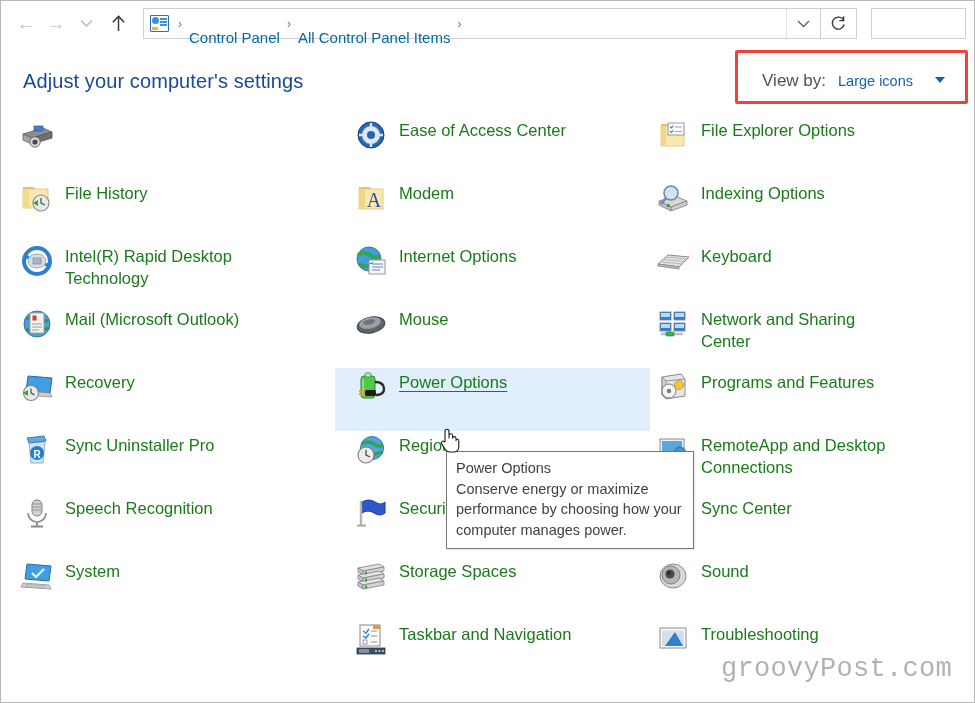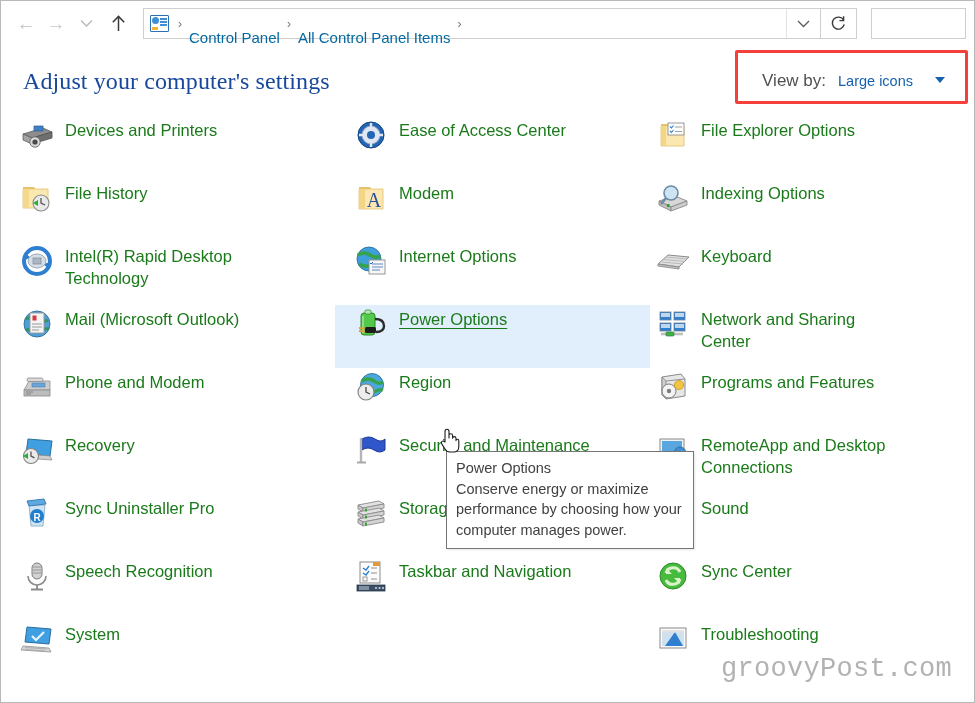--- a/index.html
+++ b/index.html
@@ -117,24 +117,23 @@
 
   
   .headrow {
     position: relative;
     height: 70px;
     padding: 0 0 0 22px;
     display: flex;
     align-items: center;
   }
   .page-title {
-    font-size: 24px;
+    font-size: 20px;
     color: #18489c;
     letter-spacing: .1px;
-    font-family: Liberation Serif, serif;
   }
   .viewby-wrap {
     position: absolute;
     right: 12px;
     top: 11px;
     display: flex;
     align-items: baseline;
     gap: 12px;
     padding: 14px 17px 14px 22px;
   }
@@ -309,21 +308,20 @@
       <div class="ico">
         <svg width="36" height="34" viewBox="0 0 36 34">
           <path d="M4 16 L24 10 L33 14 L13 20 Z" fill="#8d8d8d" stroke="#5d5d5d" stroke-width=".8"></path>
           <path d="M13 20 L13 26 L33 20 L33 14 Z" fill="#6f6f6f" stroke="#4f4f4f" stroke-width=".8"></path>
           <path d="M4 16 L4 22 L13 26 L13 20 Z" fill="#a5a5a5" stroke="#5d5d5d" stroke-width=".8"></path>
           <rect x="15" y="8" width="9" height="5" fill="#3f7fc4" stroke="#2b5e96" stroke-width=".7"></rect>
           <circle cx="16" cy="24" r="5.2" fill="#d8d8d8" stroke="#6a6a6a" stroke-width=".9"></circle>
           <circle cx="16" cy="24" r="2.6" fill="#4a4a4a"></circle>
         </svg>
       </div>
-      <div class="lbl">Devices and Printers</div>
     </div>
 
     <div class="item">
       <div class="ico">
         <svg width="36" height="34" viewBox="0 0 36 34">
           <path d="M4 6 L15 6 L17 9 L4 9 Z" fill="#e8c36a"></path>
           <path d="M4 8 L29 8 L29 27 L4 27 Z" fill="#fbe8b0" stroke="#e0bf6e" stroke-width=".8"></path>
           <path d="M4 8 L10 8 L10 27 L4 27 Z" fill="#f4d98c"></path>
           <circle cx="22" cy="22" r="8" fill="#e9e9e9" stroke="#8a8a8a" stroke-width="1.1"></circle>
           <path d="M22 17 L22 22 L26 24" stroke="#555" stroke-width="1.3" fill="none"></path>
@@ -354,32 +352,20 @@
           <path d="M7 12 Q13 9 18 12 Q24 16 29 13" fill="none" stroke="#2f8f4a" stroke-width="3" opacity=".85"></path>
           <path d="M7 22 Q14 26 22 23 Q27 21 30 22" fill="none" stroke="#2f8f4a" stroke-width="3" opacity=".85"></path>
           <rect x="11" y="6" width="14" height="20" fill="#f4f4f4" stroke="#9a9a9a" stroke-width=".9"></rect>
           <rect x="13.5" y="8.5" width="4" height="5" fill="#d63b3b"></rect>
           <path d="M13 17 L23 17 M13 20 L23 20 M13 23 L20 23" stroke="#9a9a9a" stroke-width="1"></path>
         </svg>
       </div>
       <div class="lbl">Mail (Microsoft Outlook)</div>
     </div>
 
-    <div class="item">
-      <div class="ico">
-        <svg width="36" height="34" viewBox="0 0 36 34">
-          <path d="M5 20 L10 11 L31 11 L31 20 Z" fill="#cdcdcd" stroke="#8e8e8e" stroke-width=".8"></path>
-          <rect x="5" y="20" width="26" height="6" fill="#bdbdbd" stroke="#8a8a8a" stroke-width=".8"></rect>
-          <rect x="13" y="13" width="13" height="4" fill="#6ba4d8" stroke="#4a7fb0" stroke-width=".6"></rect>
-          <path d="M7 22 L14 22 M7 24 L12 24" stroke="#7d7d7d" stroke-width=".9"></path>
-          <rect x="8" y="8" width="16" height="3.5" rx="1.6" fill="#d9d9d9" stroke="#8d8d8d" stroke-width=".8"></rect>
-        </svg>
-      </div>
-      <div class="lbl">Phone and Modem</div>
-    </div>
 
     <div class="item">
       <div class="ico">
         <svg width="36" height="34" viewBox="0 0 36 34">
           <path d="M9 6 L33 8 L31 23 L7 21 Z" fill="#3f9fe0" stroke="#2a6f9e" stroke-width="1"></path>
           <path d="M7 21 L31 23 L33 27 L5 25 Z" fill="#cfcfcf" stroke="#8f8f8f" stroke-width=".8"></path>
           <circle cx="12" cy="23" r="7.5" fill="#eaeaea" stroke="#848484" stroke-width="1.1"></circle>
           <path d="M12 18.5 L12 23 L15.5 24.8" stroke="#555" stroke-width="1.3" fill="none"></path>
           <path d="M4 23 L9 20 L9 26 Z" fill="#2eac35"></path>
         </svg>
@@ -458,20 +444,30 @@
           <path d="M5 11 Q11 7 17 11 Q23 15 27 12" fill="none" stroke="#36a34a" stroke-width="3.6"></path>
           <path d="M6 20 Q13 24 20 21 Q24 19 27 20" fill="none" stroke="#36a34a" stroke-width="3.4"></path>
           <rect x="16" y="16" width="16" height="14" fill="#f7f7f7" stroke="#8d8d8d" stroke-width=".9"></rect>
           <path d="M19 20 L30 20 M19 23 L30 23 M19 26 L27 26" stroke="#5f85c5" stroke-width="1.1"></path>
           <path d="M17 19 L18 20 L20 18" stroke="#2a6fb5" stroke-width="1" fill="none"></path>
         </svg>
       </div>
       <div class="lbl">Internet Options</div>
     </div>
 
+    <div class="item">
+      <div class="ico">
+        <svg width="36" height="34" viewBox="0 0 36 34">
+          <ellipse cx="18" cy="18" rx="14" ry="8" transform="rotate(-12 18 18)" fill="#5f6469" stroke="#3c4044" stroke-width="1"></ellipse>
+          <ellipse cx="17" cy="16" rx="11" ry="5.5" transform="rotate(-12 17 16)" fill="#9aa0a6"></ellipse>
+          <ellipse cx="16" cy="15" rx="6" ry="2.6" transform="rotate(-12 16 15)" fill="#6d7378"></ellipse>
+        </svg>
+      </div>
+      <div class="lbl">Mouse</div>
+    </div>
 
     <div class="item highlight">
       <div class="ico">
         <svg width="36" height="34" viewBox="0 0 36 34">
           <rect x="8" y="6" width="14" height="22" rx="3" fill="#52c94b" stroke="#2f8a2c" stroke-width="1"></rect>
           <rect x="12" y="3" width="6" height="4" rx="1.5" fill="#b9e8b4" stroke="#2f8a2c" stroke-width=".8"></rect>
           <path d="M10 9 L10 26" stroke="#a8e8a2" stroke-width="2" opacity=".7"></path>
           <path d="M22 12 Q31 12 31 19 Q31 25 23 25" fill="none" stroke="#2b2b2b" stroke-width="2.4"></path>
           <rect x="12" y="20" width="11" height="6" rx="1.5" fill="#1c1c1c"></rect>
           <path d="M6 21 L12 21.6 M6 24 L12 24.4" stroke="#d8a23a" stroke-width="2"></path>
@@ -642,40 +638,40 @@
           <path d="M22 20 L28 20 M26 18 L28 20 L26 22" stroke="#fff" stroke-width="1.4" fill="none"></path>
         </svg>
       </div>
       <div class="lbl">RemoteApp and Desktop
 Connections</div>
     </div>
 
     <div class="item">
       <div class="ico">
         <svg width="36" height="34" viewBox="0 0 36 34">
-          <ellipse cx="18" cy="17" rx="13" ry="12" fill="#d9d9d9" stroke="#8a8a8a" stroke-width="1"></ellipse>
-          <ellipse cx="16" cy="16" rx="9" ry="9" fill="#b5b5b5" stroke="#7c7c7c" stroke-width=".9"></ellipse>
-          <ellipse cx="15" cy="15" rx="4.6" ry="4.6" fill="#4c4c4c"></ellipse>
-          <ellipse cx="14" cy="14" rx="2" ry="2" fill="#2a2a2a"></ellipse>
-        </svg>
-      </div>
-      <div class="lbl">Sound</div>
-    </div>
-
-    <div class="item">
-      <div class="ico">
-        <svg width="36" height="34" viewBox="0 0 36 34">
           <circle cx="18" cy="17" r="13" fill="#46bb3e" stroke="#2e8a28" stroke-width="1"></circle>
           <path d="M11 14 A7.5 7.5 0 0 1 25 13" fill="none" stroke="#d9f2c9" stroke-width="3"></path>
           <path d="M25 20 A7.5 7.5 0 0 1 11 21" fill="none" stroke="#d9f2c9" stroke-width="3"></path>
           <path d="M11 9 L11 15 L17 15 Z" fill="#d9f2c9"></path>
           <path d="M25 25 L25 19 L19 19 Z" fill="#d9f2c9"></path>
         </svg>
       </div>
       <div class="lbl">Sync Center</div>
+    </div>
+
+    <div class="item">
+      <div class="ico">
+        <svg width="36" height="34" viewBox="0 0 36 34">
+          <ellipse cx="18" cy="17" rx="13" ry="12" fill="#d9d9d9" stroke="#8a8a8a" stroke-width="1"></ellipse>
+          <ellipse cx="16" cy="16" rx="9" ry="9" fill="#b5b5b5" stroke="#7c7c7c" stroke-width=".9"></ellipse>
+          <ellipse cx="15" cy="15" rx="4.6" ry="4.6" fill="#4c4c4c"></ellipse>
+          <ellipse cx="14" cy="14" rx="2" ry="2" fill="#2a2a2a"></ellipse>
+        </svg>
+      </div>
+      <div class="lbl">Sound</div>
     </div>
 
     <div class="item">
       <div class="ico">
         <svg width="36" height="34" viewBox="0 0 36 34">
           <rect x="5" y="6" width="26" height="20" fill="#fbfbfb" stroke="#8a8a8a" stroke-width="1"></rect>
           <rect x="7" y="8" width="22" height="16" fill="#cfe0ee"></rect>
           <path d="M10 24 L20 10 L28 24 Z" fill="#2f7fd0"></path>
           <rect x="7" y="8" width="22" height="2.4" fill="#e3e3e3"></rect>
         </svg>

